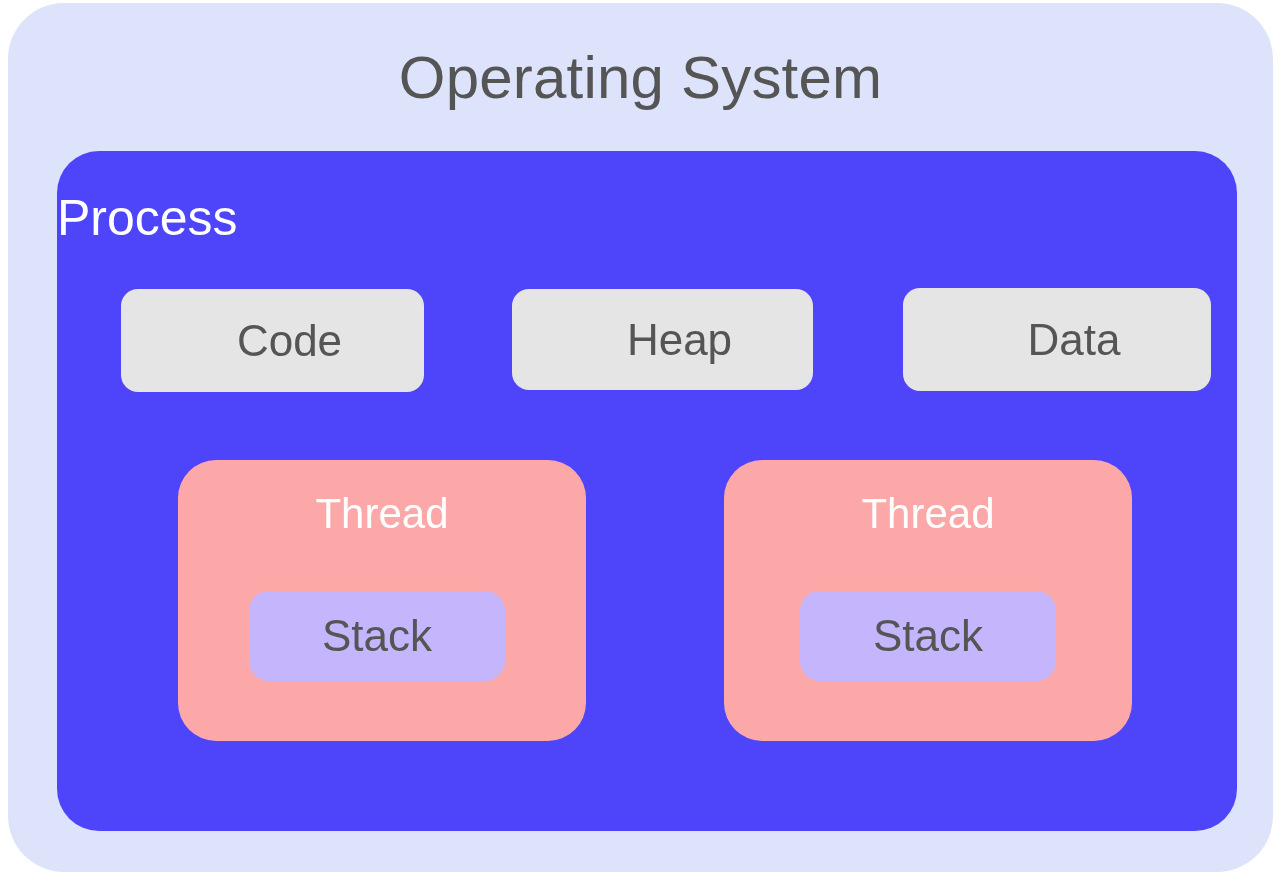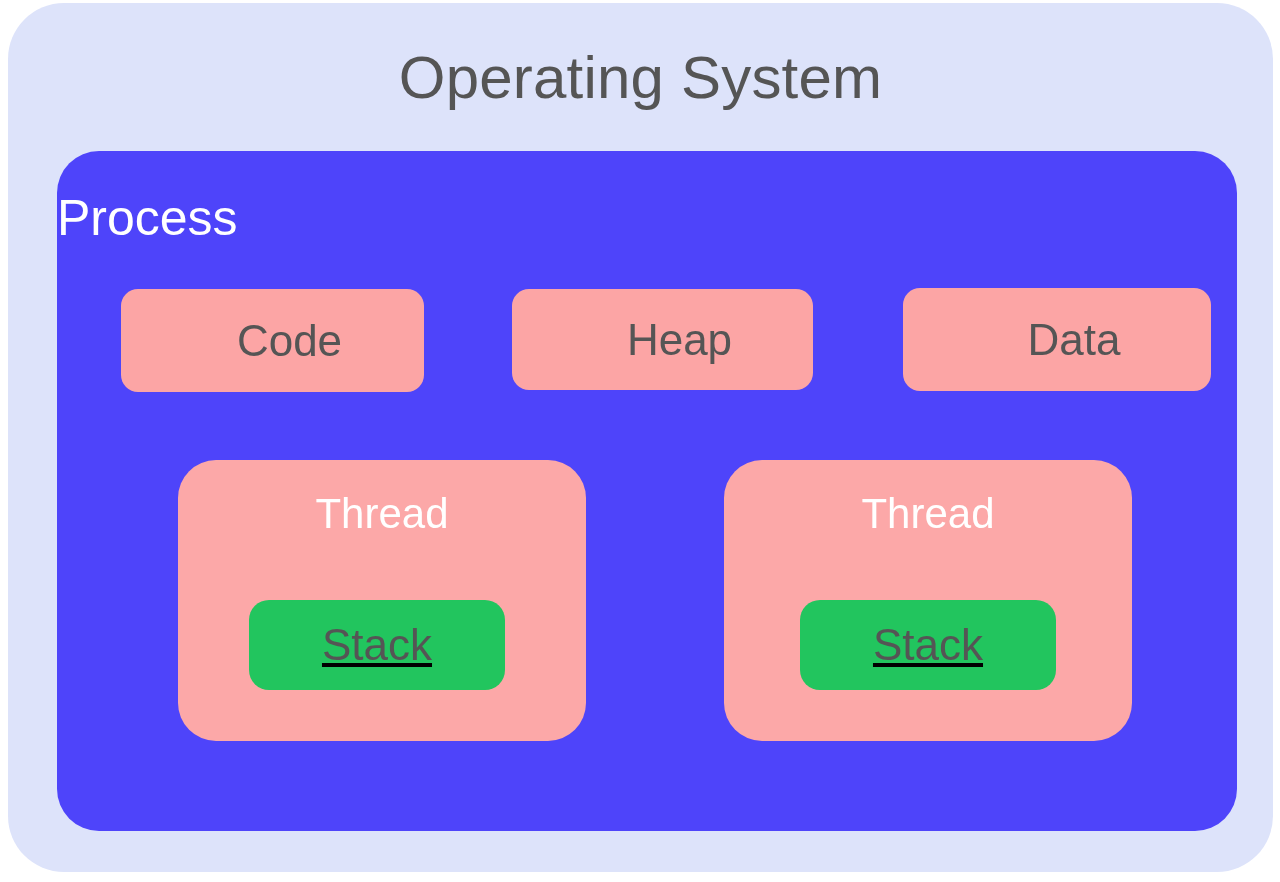--- a/index.html
+++ b/index.html
@@ -69,21 +69,21 @@
     font-size: 50px;
     line-height: 1.0;
     color: #ffffff;
     white-space: nowrap;
     font-weight: 400;
   }
 
   
   .segment {
     position: absolute;
-    background: #fca5a5;
+    background: #e5e5e5;
     border-radius: 17px;
     box-sizing: border-box;
     display: flex;
     align-items: center;
     justify-content: center;
     padding-left: 34px;
   }
   .segment-label {
     font-size: 44px;
     line-height: 1.0;
@@ -118,30 +118,29 @@
     font-size: 42px;
     line-height: 1.0;
     color: #ffffff;
     white-space: nowrap;
     font-weight: 400;
   }
 
   
   .stack {
     position: absolute;
-    top: 140px;
+    top: 131px;
     width: 256px;
     height: 90px;
-    background: #22c55e;
+    background: #c4b5fd;
     border-radius: 20px;
     box-sizing: border-box;
     display: flex;
     align-items: center;
     justify-content: center;
-    text-decoration: underline;
   }
   .stack-1 { left: 71px; }
   .stack-2 { left: 76px; }
 
   .stack-label {
     font-size: 44px;
     line-height: 1.0;
     color: #555555;
     white-space: nowrap;
     font-weight: 400;

